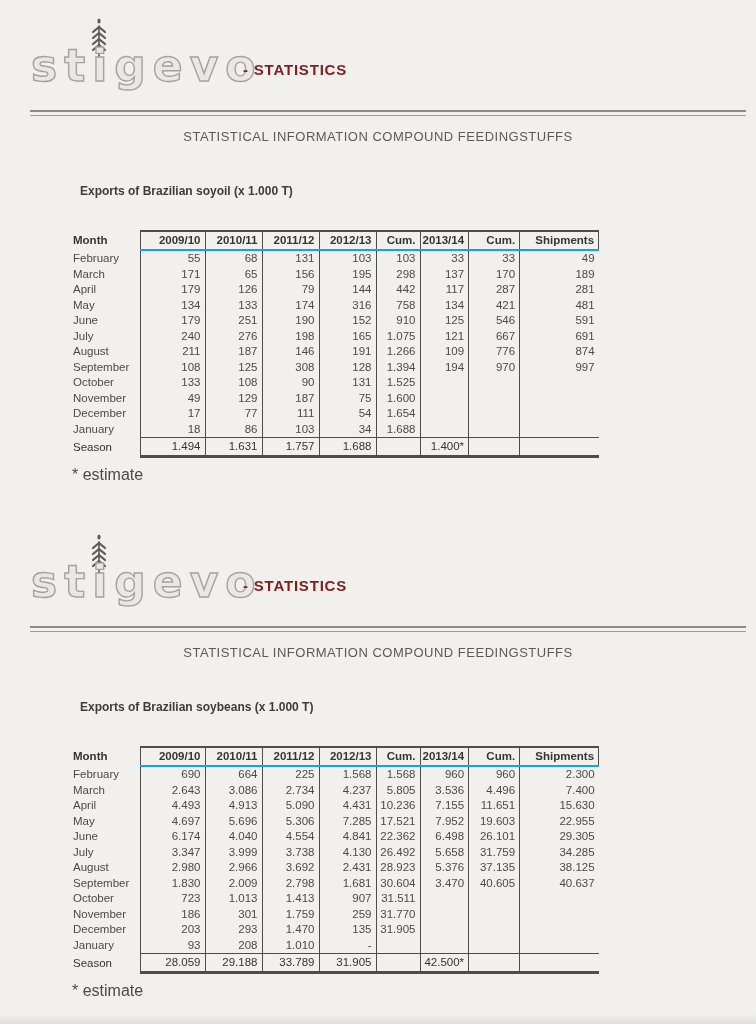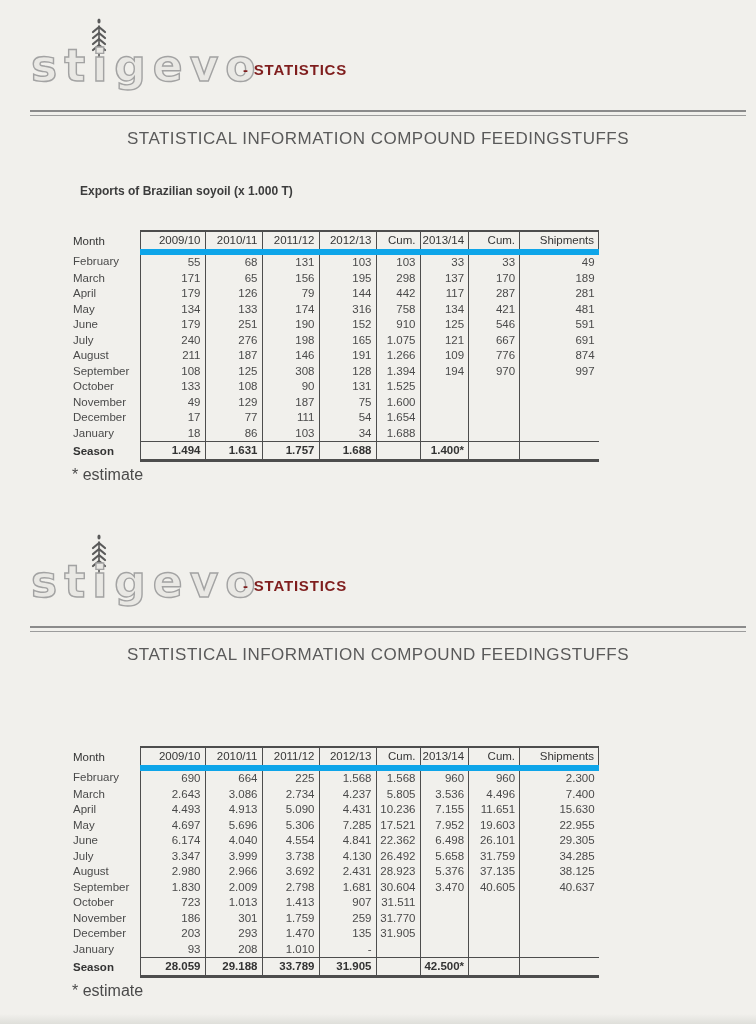--- a/index.html
+++ b/index.html
@@ -29,21 +29,21 @@
     position:absolute;left:243px;top:61px;
     font-size:15px;font-weight:bold;letter-spacing:0.8px;color:#7f1d1d;
   }
 
   .double-rule{
     position:absolute;left:30px;top:110px;width:716px;height:3px;
     border-top:2px solid #8b8b8b;border-bottom:1px solid #9c9c9c;
   }
   .section-title{
     position:absolute;left:12px;top:129px;width:732px;text-align:center;
-    font-size:17px;letter-spacing:0.5px;color:#5a5a5a;
+    font-size:13px;letter-spacing:0.5px;color:#5a5a5a;
   }
   .subtitle{
     position:absolute;left:80px;top:184px;
     font-size:12px;font-weight:bold;color:#3c3c3c;
   }
   .footnote{
     position:absolute;left:72px;top:466px;
     font-size:16px;color:#4a4a4a;
   }
 
@@ -51,24 +51,24 @@
   .sheet-table{
     position:absolute;left:72px;top:230px;
     border-collapse:collapse;table-layout:fixed;
   }
   .sheet-table th,.sheet-table td{
     height:15.5px;padding:0 4px 0 2px;font-size:11.5px;line-height:15px;
     color:#4a4a4a;white-space:nowrap;overflow:hidden;
   }
   .sheet-table .num{text-align:right;border-left:1px solid #4d4d4d;}
   .sheet-table .month{text-align:left;border:none;padding-left:1px;}
-  .sheet-table thead th{font-weight:normal;color:#353535;height:17px;}
-  .sheet-table thead .num{border-top:2px solid #4d4d4d;border-bottom:6px solid #0ea5e9;}
+  .sheet-table thead th{font-weight:bold;color:#353535;height:17px;}
+  .sheet-table thead .num{border-top:2px solid #4d4d4d;border-bottom:2px solid #0ea5e9;}
   .sheet-table thead .num:last-child{border-right:1px solid #4d4d4d;}
-  .sheet-table tfoot td{font-weight:bold;color:#333;height:17px;}
+  .sheet-table tfoot td{font-weight:normal;color:#333;height:17px;}
   .sheet-table tfoot .num{border-top:1px solid #4d4d4d;border-bottom:3px solid #4d4d4d;}
 </style>
 </head>
 <body>
 
 <div class="page">
 
   <section class="sheet" style="top:0">
     <svg class="wheat" viewBox="0 0 22 42">
       <ellipse cx="11" cy="3" rx="1.6" ry="2.6" fill="#5a5a5a"></ellipse>
@@ -273,20 +273,21 @@
         <path d="M11 21 L5 26 M11 21 L17 26"></path>
         <path d="M11 27 L5 32 M11 27 L17 32"></path>
         <path d="M11 8 L11 41" stroke-width="1.6"></path>
       </g>
     </svg>
     <span class="logo-text">stigevo</span>
     <span class="logo-suffix">- STATISTICS</span>
 
     <div class="double-rule"></div>
     <div class="section-title">STATISTICAL INFORMATION COMPOUND FEEDINGSTUFFS</div>
+    <div class="subtitle">Exports of Brazilian soybeans (x 1.000 T)</div>
 
     <table class="sheet-table">
         <colgroup>
           <col style="width: 68px;">
           <col style="width: 65px;">
           <col style="width: 57px;">
           <col style="width: 57px;">
           <col style="width: 57px;">
           <col style="width: 44px;">
           <col style="width: 47px;">

